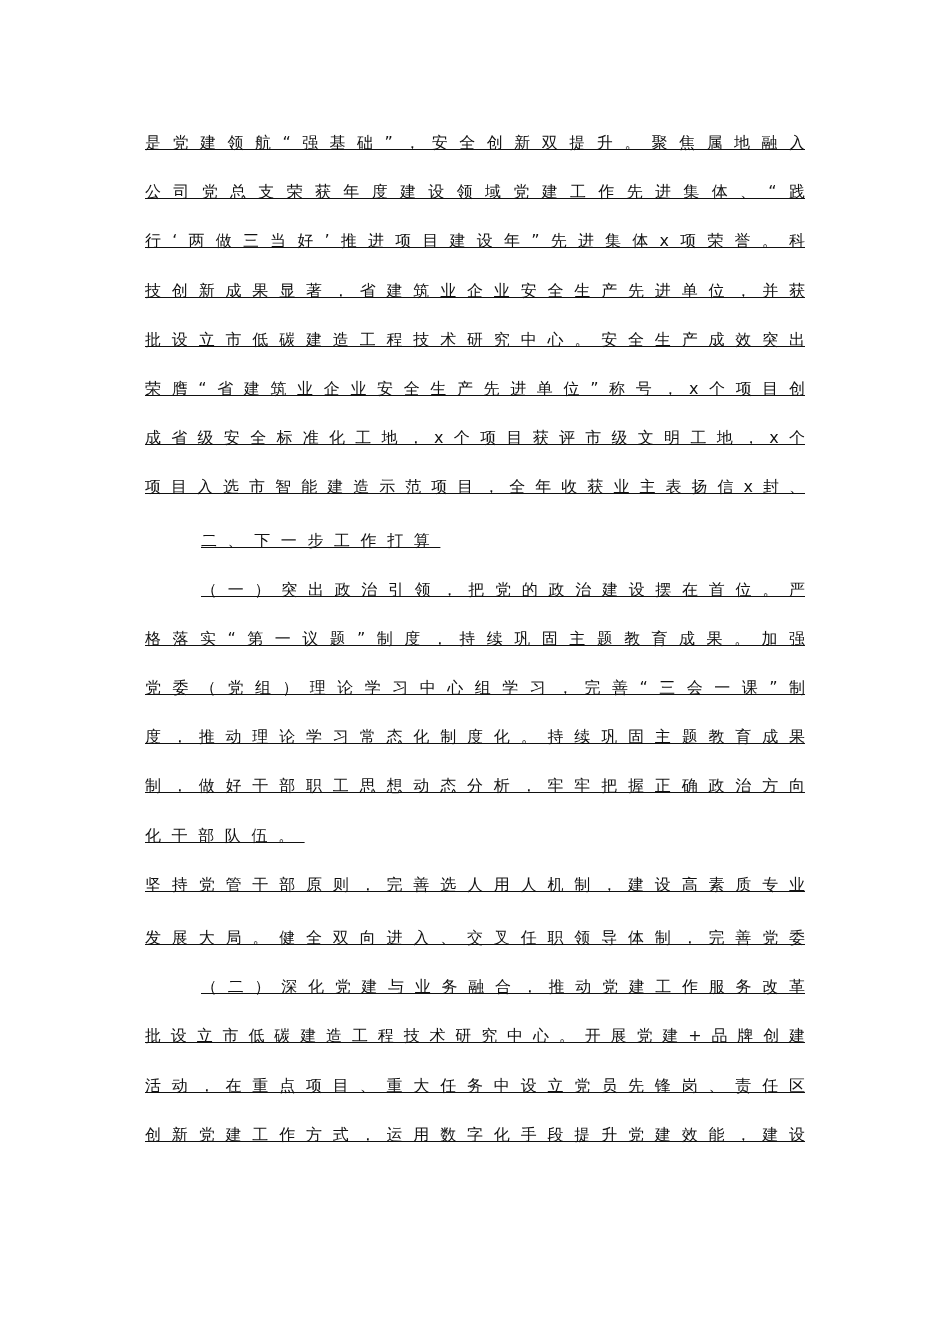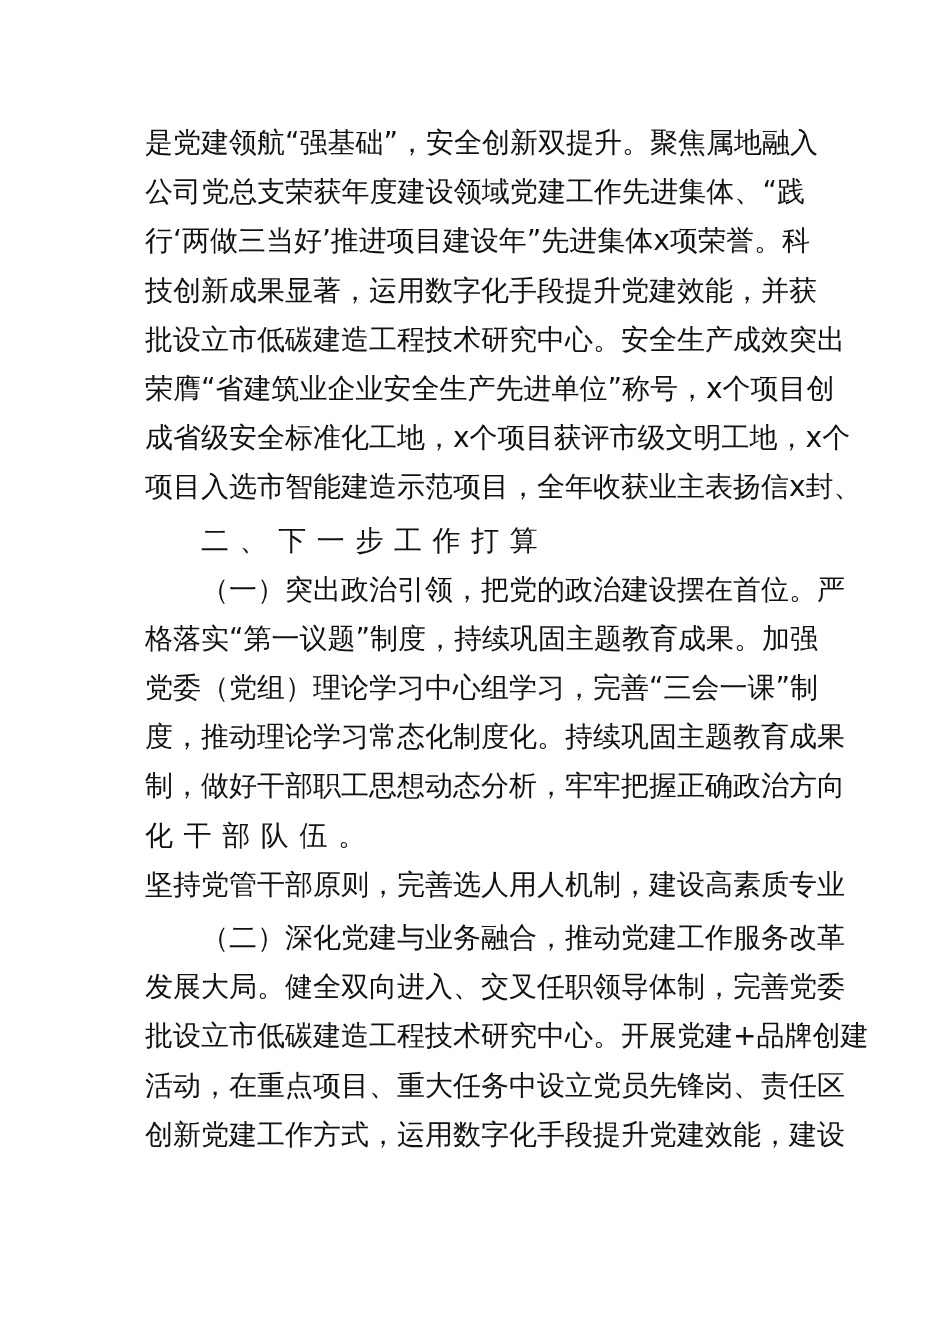--- a/index.html
+++ b/index.html
@@ -25,26 +25,27 @@
     }
     .text-area {
       position: absolute;
       left: 145px;
       top: 118px;
       width: 660px;
     }
     .line {
       height: 49.2px;
       line-height: 49.2px;
-      font-size: 28px;
+      font-size: 16px;
       white-space: nowrap;
       overflow: visible;
       text-align: justify;
       text-align-last: justify;
       letter-spacing: 0;
+      text-decoration: underline;
     }
     .line.last {
       text-align-last: left;
       letter-spacing: 10.6px;
     }
     .line.indent {
       padding-left: 56px;
     }
     .line.heading {
       padding-left: 56px;
@@ -56,21 +57,21 @@
 </head>
 <body>
 
 <div class="page">
   <div class="text-area">
 
     <div>
       <div class="line">是党建领航“强基础”，安全创新双提升。聚焦属地融入</div>
       <div class="line">公司党总支荣获年度建设领域党建工作先进集体、“践</div>
       <div class="line">行‘两做三当好’推进项目建设年”先进集体x项荣誉。科</div>
-      <div class="line">技创新成果显著，运用数字化手段提升党建效能，并获</div>
+      <div class="line">技创新成果显著，省建筑业企业安全生产先进单位，并获</div>
       <div class="line">批设立市低碳建造工程技术研究中心。安全生产成效突出</div>
       <div class="line">荣膺“省建筑业企业安全生产先进单位”称号，x个项目创</div>
       <div class="line">成省级安全标准化工地，x个项目获评市级文明工地，x个</div>
       <div class="line">项目入选市智能建造示范项目，全年收获业主表扬信x封、</div>
     </div>
 
     <div class="gap-small"></div>
     <div class="line heading">二、下一步工作打算</div>
 
     <div>
@@ -78,21 +79,21 @@
       <div class="line">格落实“第一议题”制度，持续巩固主题教育成果。加强</div>
       <div class="line">党委（党组）理论学习中心组学习，完善“三会一课”制</div>
       <div class="line">度，推动理论学习常态化制度化。持续巩固主题教育成果</div>
       <div class="line">制，做好干部职工思想动态分析，牢牢把握正确政治方向</div>
       <div class="line last">化干部队伍。</div>
       <div class="line">坚持党管干部原则，完善选人用人机制，建设高素质专业</div>
     </div>
 
     <div class="gap-small"></div>
     <div>
+      <div class="line">发展大局。健全双向进入、交叉任职领导体制，完善党委</div>
       <div class="line indent">（二）深化党建与业务融合，推动党建工作服务改革</div>
-      <div class="line">发展大局。健全双向进入、交叉任职领导体制，完善党委</div>
       <div class="line">批设立市低碳建造工程技术研究中心。开展党建+品牌创建</div>
       <div class="line">活动，在重点项目、重大任务中设立党员先锋岗、责任区</div>
       <div class="line">创新党建工作方式，运用数字化手段提升党建效能，建设</div>
     </div>
 
   </div>
 </div>
 
 </body></html>

